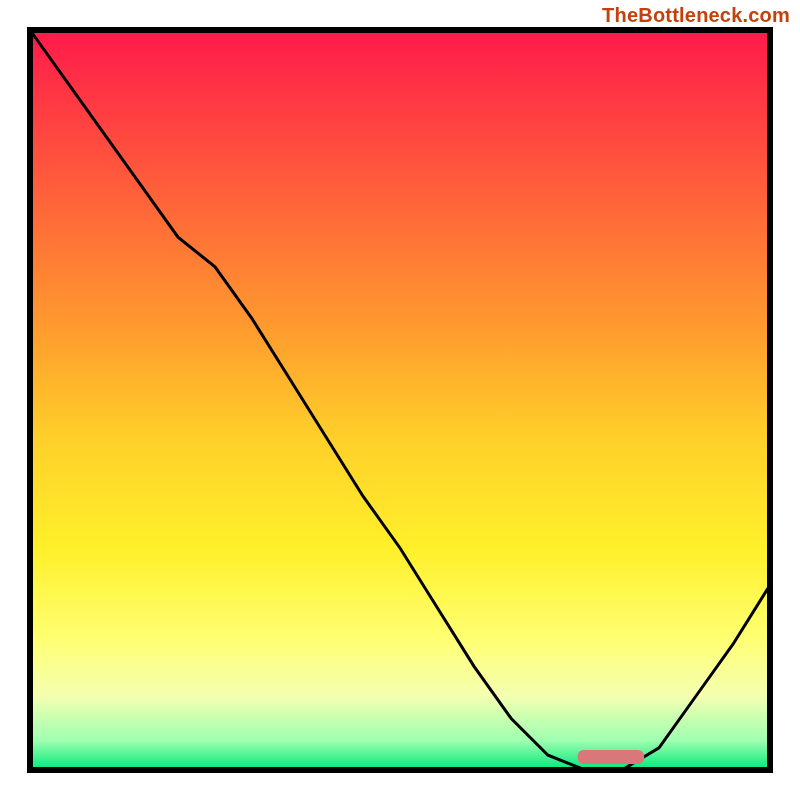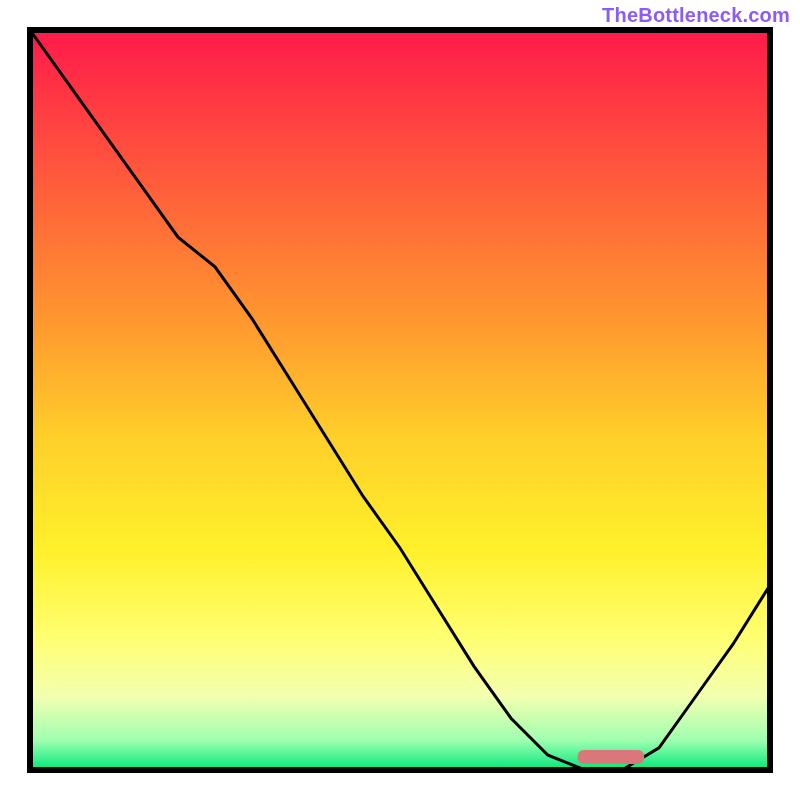--- a/index.html
+++ b/index.html
@@ -15,21 +15,21 @@
     position: relative;
     width: 800px;
     height: 800px;
   }
   .watermark {
     position: absolute;
     top: 4px;
     right: 10px;
     font-size: 20px;
     font-weight: bold;
-    color: #8b5cf6;
+    color: #c2410c;
     z-index: 10;
     letter-spacing: 0.2px;
   }
   svg {
     display: block;
   }
 </style>
 </head>
 <body>
 

